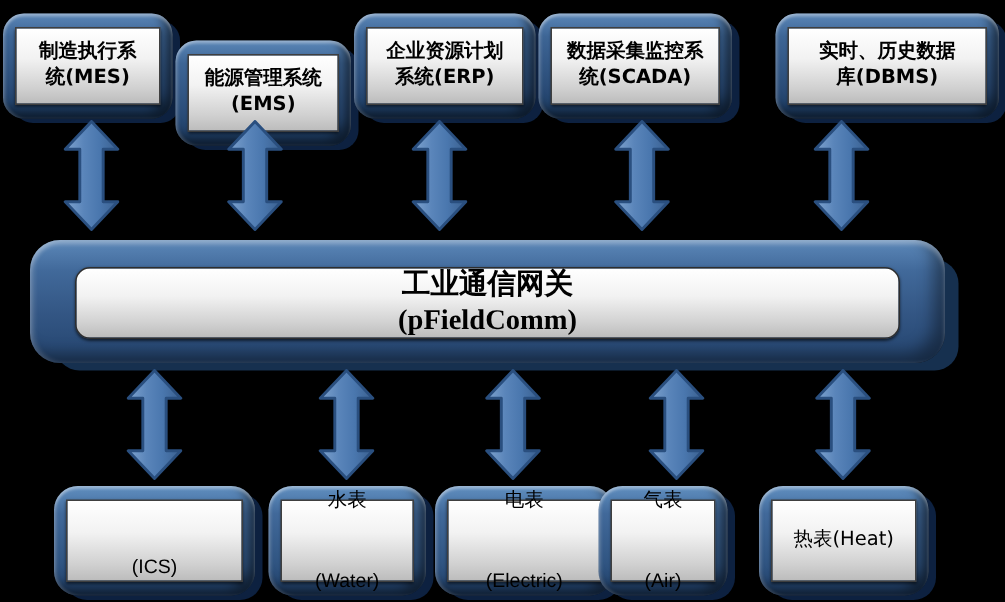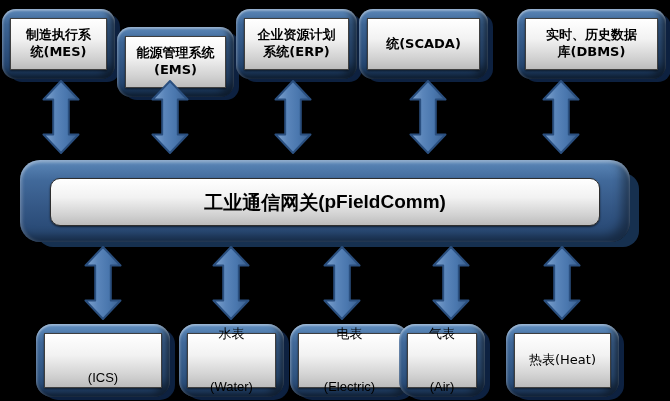--- a/index.html
+++ b/index.html
@@ -35,24 +35,24 @@
   .gateway{
     position:absolute;left:20px;top:160px;width:610px;height:82px;border-radius:20px;
     background:linear-gradient(180deg,#5c88b9 0%,#41699a 25%,#335684 60%,#24446e 100%);
     box-shadow:inset 0 3px 3px rgba(255,255,255,.3),
                inset 3px 0 3px rgba(255,255,255,.15),
                inset -8px -6px 10px rgba(0,0,0,.4),
                13px 9px 0 -4px #16304f;
   }
   .gateway .panel{
     position:absolute;left:30px;right:30px;top:18px;bottom:16px;width:auto;height:auto;
-    flex-direction:row;border-radius:10px;border:1px solid #2e2e2e;
+    flex-direction:column;border-radius:10px;border:1px solid #2e2e2e;
     font-size:19px;font-weight:bold;
   }
-  .gateway .panel .en{font-family:Liberation Sans, sans-serif;font-weight:bold;}
+  .gateway .panel .en{font-family:Liberation Serif, serif;font-weight:bold;}
   
   .arrow{position:absolute;width:38px;height:74px;}
 </style>
 </head>
 <body>
 
 <div id="stage">
 
   <svg width="0" height="0" style="position:absolute" aria-hidden="true">
     <defs>
@@ -78,20 +78,21 @@
     </div>
   </div>
   <div class="node node--top" style="left:236px;top:9px;width:121px;height:70px">
     <div class="panel">
       <div class="l1">企业资源计划</div>
       <div class="l2">系统(ERP)</div>
     </div>
   </div>
   <div class="node node--top" style="left:359px;top:9px;width:129px;height:70px">
     <div class="panel">
+      <div class="l1">数据采集监控系</div>
       <div class="l2">统(SCADA)</div>
     </div>
   </div>
   <div class="node node--top" style="left:517px;top:9px;width:149px;height:70px">
     <div class="panel">
       <div class="l1">实时、历史数据</div>
       <div class="l2">库(DBMS)</div>
     </div>
   </div>
 

